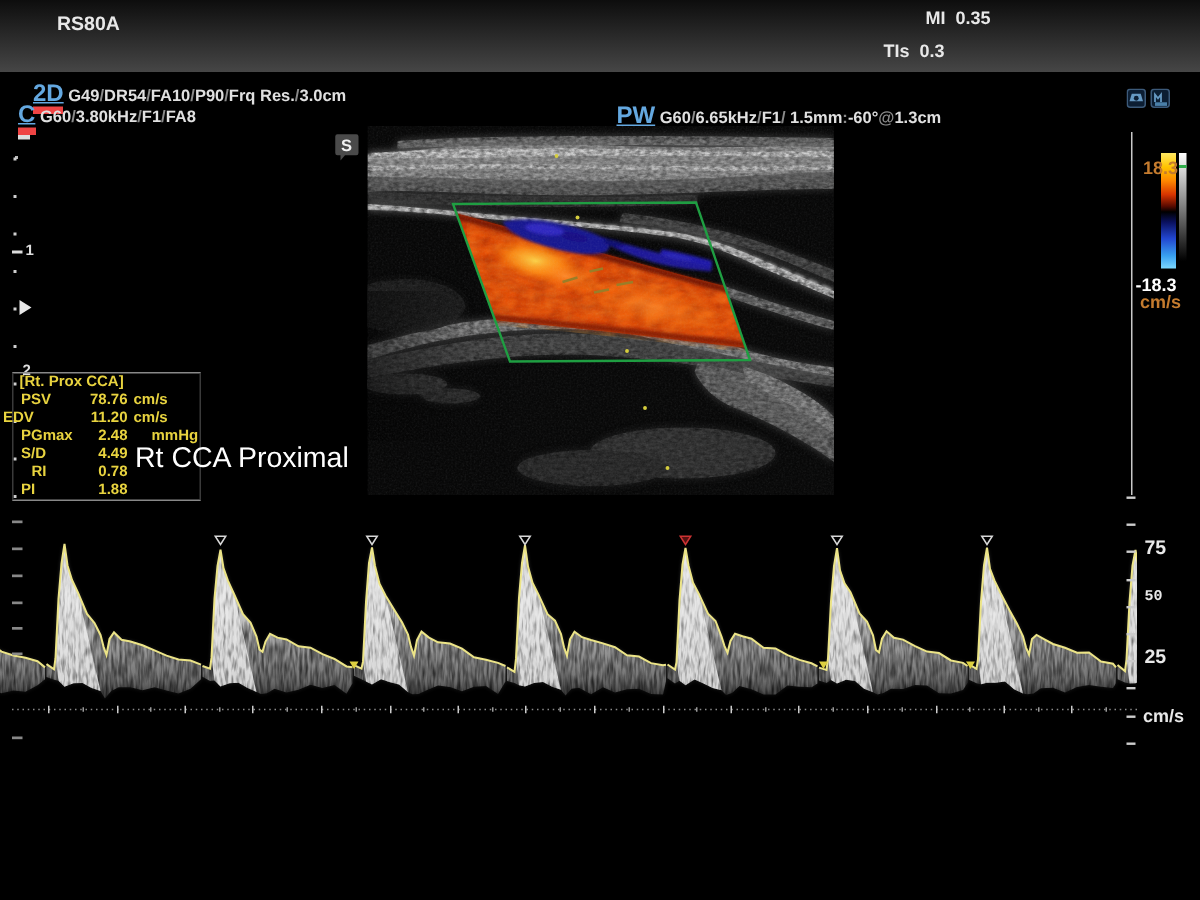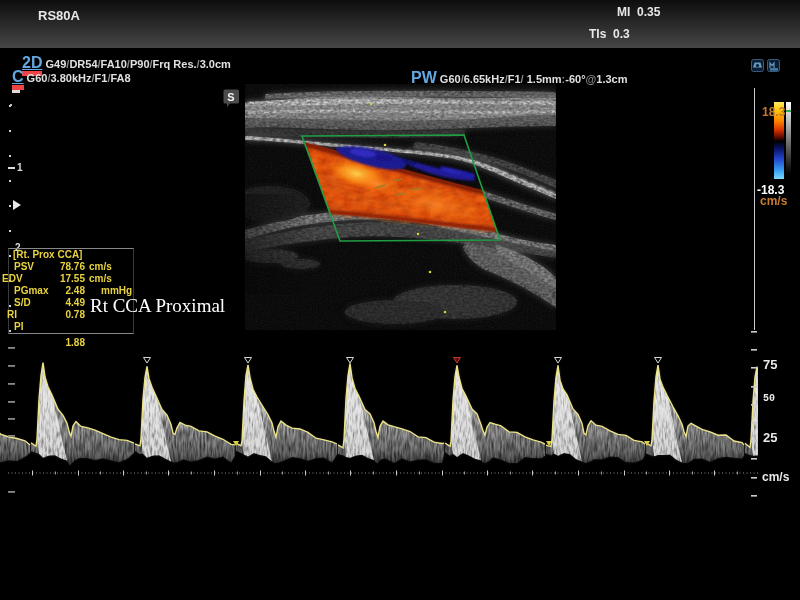--- a/index.html
+++ b/index.html
@@ -207,33 +207,33 @@
       <path d="M2.5,1.5 h13 a1.5,1.5 0 0 1 1.5,1.5 v11 a1.5,1.5 0 0 1 -1.5,1.5 h-7.5 l-3,3.5 v-3.5 h-2 a1.5,1.5 0 0 1 -1.5,-1.5 v-11 a1.5,1.5 0 0 1 1.5,-1.5 Z" fill="#4a4a4a"></path>
       <text x="9" y="12.5" text-anchor="middle" font-family="Liberation Sans, sans-serif" font-size="11" font-weight="bold" fill="#f2f2f2">S</text>
     </svg>
 
   <div class="abs" style="left:8px;top:248px;width:124px;height:84px;border-top:1px solid #888;border-bottom:1px solid #888;border-left:1px solid #3a3a3a;border-right:1px solid #3a3a3a;"></div>
   <div class="abs yel" style="left:13px;top:249px;">[Rt. Prox CCA]</div>
   <div class="abs yel" style="left:14px;top:261px;">PSV</div>
     <div class="abs yel" style="left:25px;top:261px;width:60px;text-align:right;">78.76</div>
     <div class="abs yel" style="left:89px;top:261px;">cm/s</div>
   <div class="abs yel" style="left:2px;top:273px;">EDV</div>
-    <div class="abs yel" style="left:25px;top:273px;width:60px;text-align:right;">17.55</div>
+    <div class="abs yel" style="left:25px;top:273px;width:60px;text-align:right;">11.20</div>
     <div class="abs yel" style="left:89px;top:273px;">cm/s</div>
   <div class="abs yel" style="left:14px;top:285px;">PGmax</div>
     <div class="abs yel" style="left:25px;top:285px;width:60px;text-align:right;">2.48</div>
     <div class="abs yel" style="left:89px;top:285px;margin-left:12px;">mmHg</div>
   <div class="abs yel" style="left:14px;top:297px;">S/D</div>
     <div class="abs yel" style="left:25px;top:297px;width:60px;text-align:right;">4.49</div>
-  <div class="abs yel" style="left:7px;top:309px;">RI</div>
+  <div class="abs yel" style="left:21px;top:309px;">RI</div>
     <div class="abs yel" style="left:25px;top:309px;width:60px;text-align:right;">0.78</div>
   <div class="abs yel" style="left:14px;top:321px;">PI</div>
-    <div class="abs yel" style="left:25px;top:321px;width:60px;text-align:right;margin-top:16px;">1.88</div>
-
-  <div class="abs" style="left:90px;top:295px;color:#fff;font-size:19px;font-family:Liberation Serif, serif;">Rt CCA Proximal</div>
+    <div class="abs yel" style="left:25px;top:321px;width:60px;text-align:right;">1.88</div>
+
+  <div class="abs" style="left:90px;top:295px;color:#fff;font-size:19px;">Rt CCA Proximal</div>
 
   <div class="abs" style="left:0px;top:330px;">
     <svg width="800" height="200" viewBox="0 0 800 200" id="spectral">
         <defs>
 <linearGradient id="bandg" x1="0" y1="30" x2="0" y2="145" gradientUnits="userSpaceOnUse">
   <stop offset="0" stop-color="#ececec"></stop>
             <stop offset="0.45" stop-color="#c2c2c2"></stop>
             <stop offset="0.8" stop-color="#909090" stop-opacity="0.75"></stop>
             <stop offset="1" stop-color="#666666" stop-opacity="0.25"></stop>
 </linearGradient>

